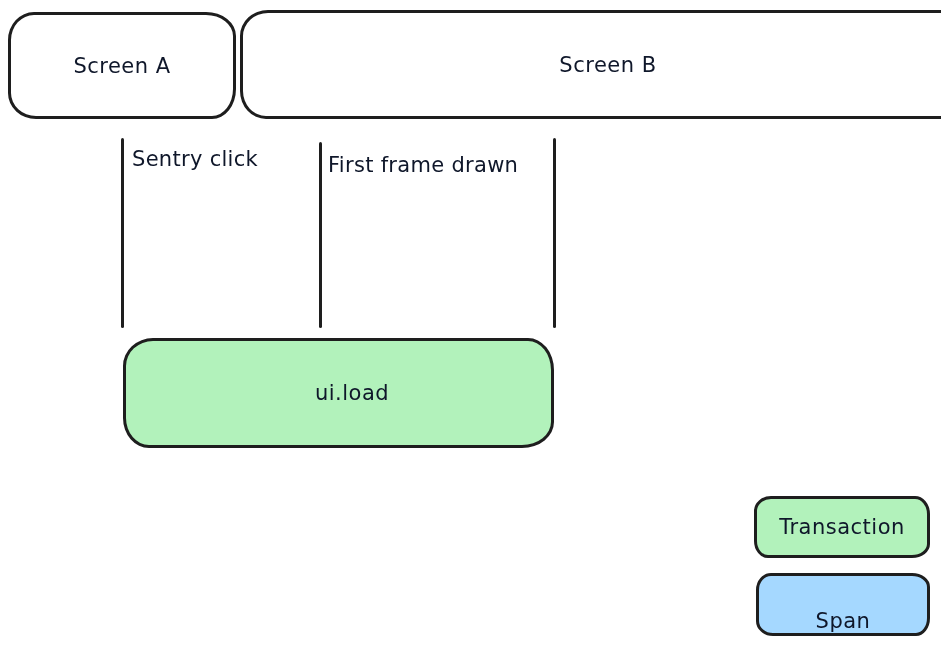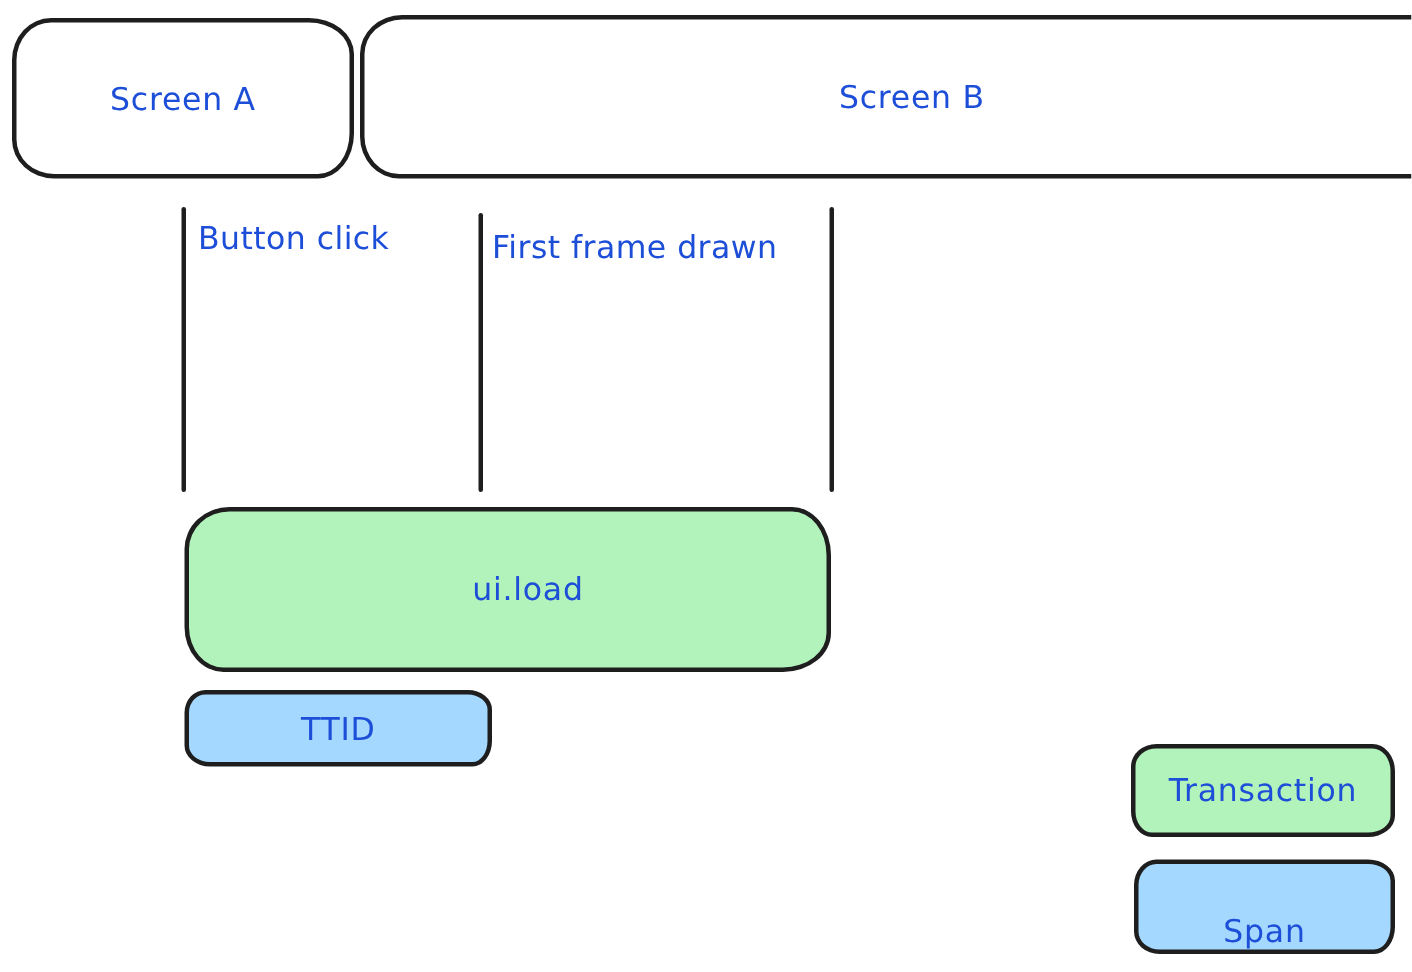--- a/index.html
+++ b/index.html
@@ -6,21 +6,21 @@
     margin: 0;
     padding: 0;
     background: #ffffff;
   }
   .canvas {
     position: relative;
     width: 941px;
     height: 648px;
     background: #ffffff;
     font-family: "DejaVu Sans", sans-serif;
-    color: #1d4ed8;
+    color: #0f172a;
     overflow: hidden;
   }
   .box {
     position: absolute;
     border: 3px solid #1e1e1e;
     box-sizing: border-box;
     display: flex;
     align-items: center;
     justify-content: center;
     background: #ffffff;
@@ -92,28 +92,25 @@
     <span class="screen-label">Screen A</span>
   </div>
   <div class="box screen-b">
     <span class="screen-label">Screen B</span>
   </div>
 
   <div class="marker-line m1"></div>
   <div class="marker-line m2"></div>
   <div class="marker-line m3"></div>
 
-  <div class="marker-label m1">Button click</div>
+  <div class="marker-label m1">Sentry click</div>
   <div class="marker-label m2">First frame drawn</div>
 
   <div class="box bar-uiload fill-transaction" style="background: rgb(178, 242, 187);">
     <span class="bar-label">ui.load</span>
-  </div>
-  <div class="box bar-ttid fill-span" style="background: rgb(165, 216, 255);">
-    <span class="bar-label">TTID</span>
   </div>
 
   <div class="box legend-transaction fill-transaction" style="background: rgb(178, 242, 187); text-align: right;">
     <span class="legend-label">Transaction</span>
   </div>
   <div class="box legend-span fill-span" style="background: rgb(165, 216, 255);">
     <span class="legend-label">Span</span>
   </div>
 
 </div>

